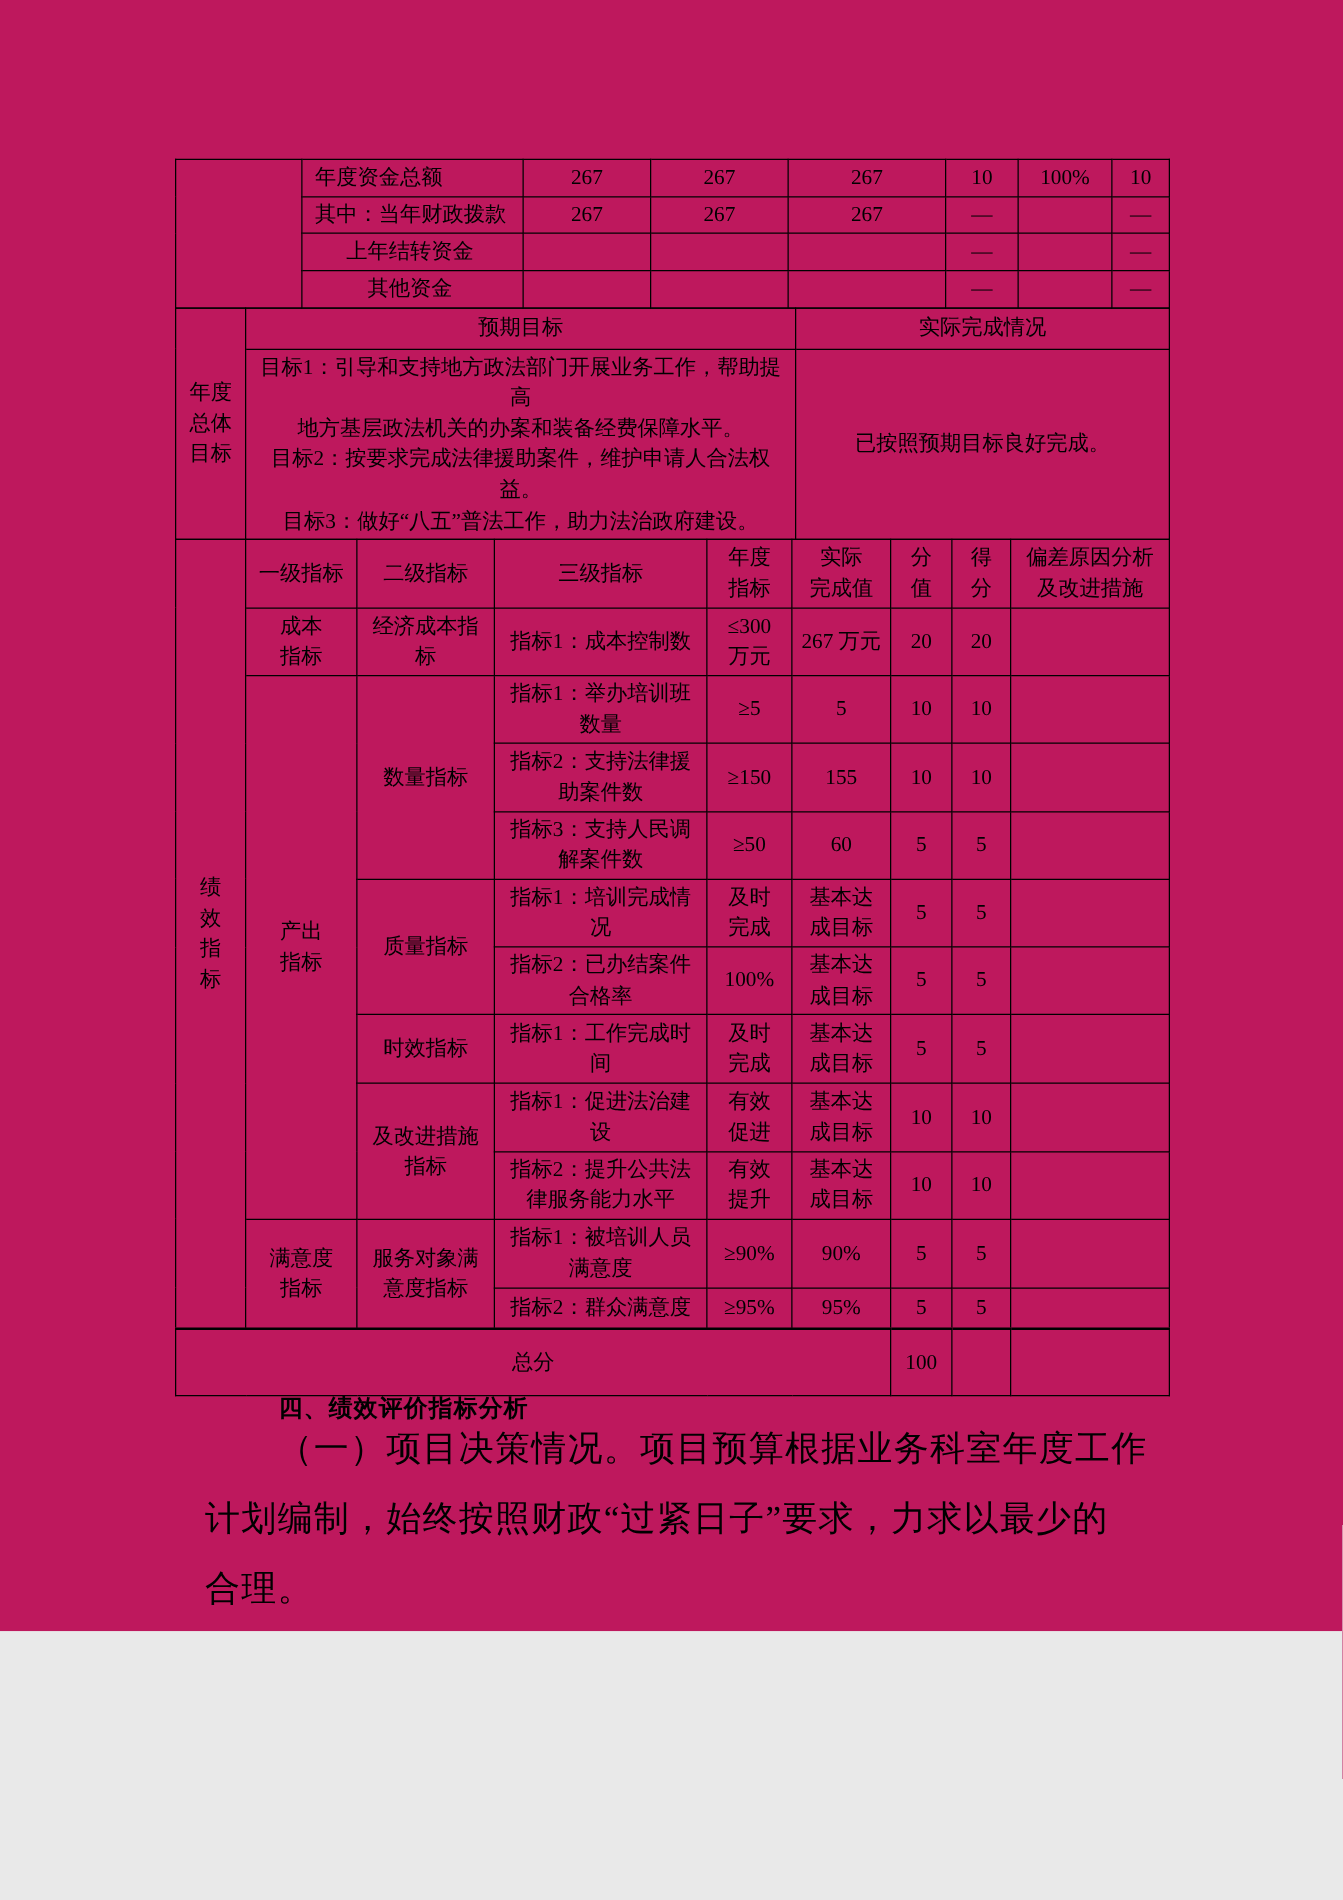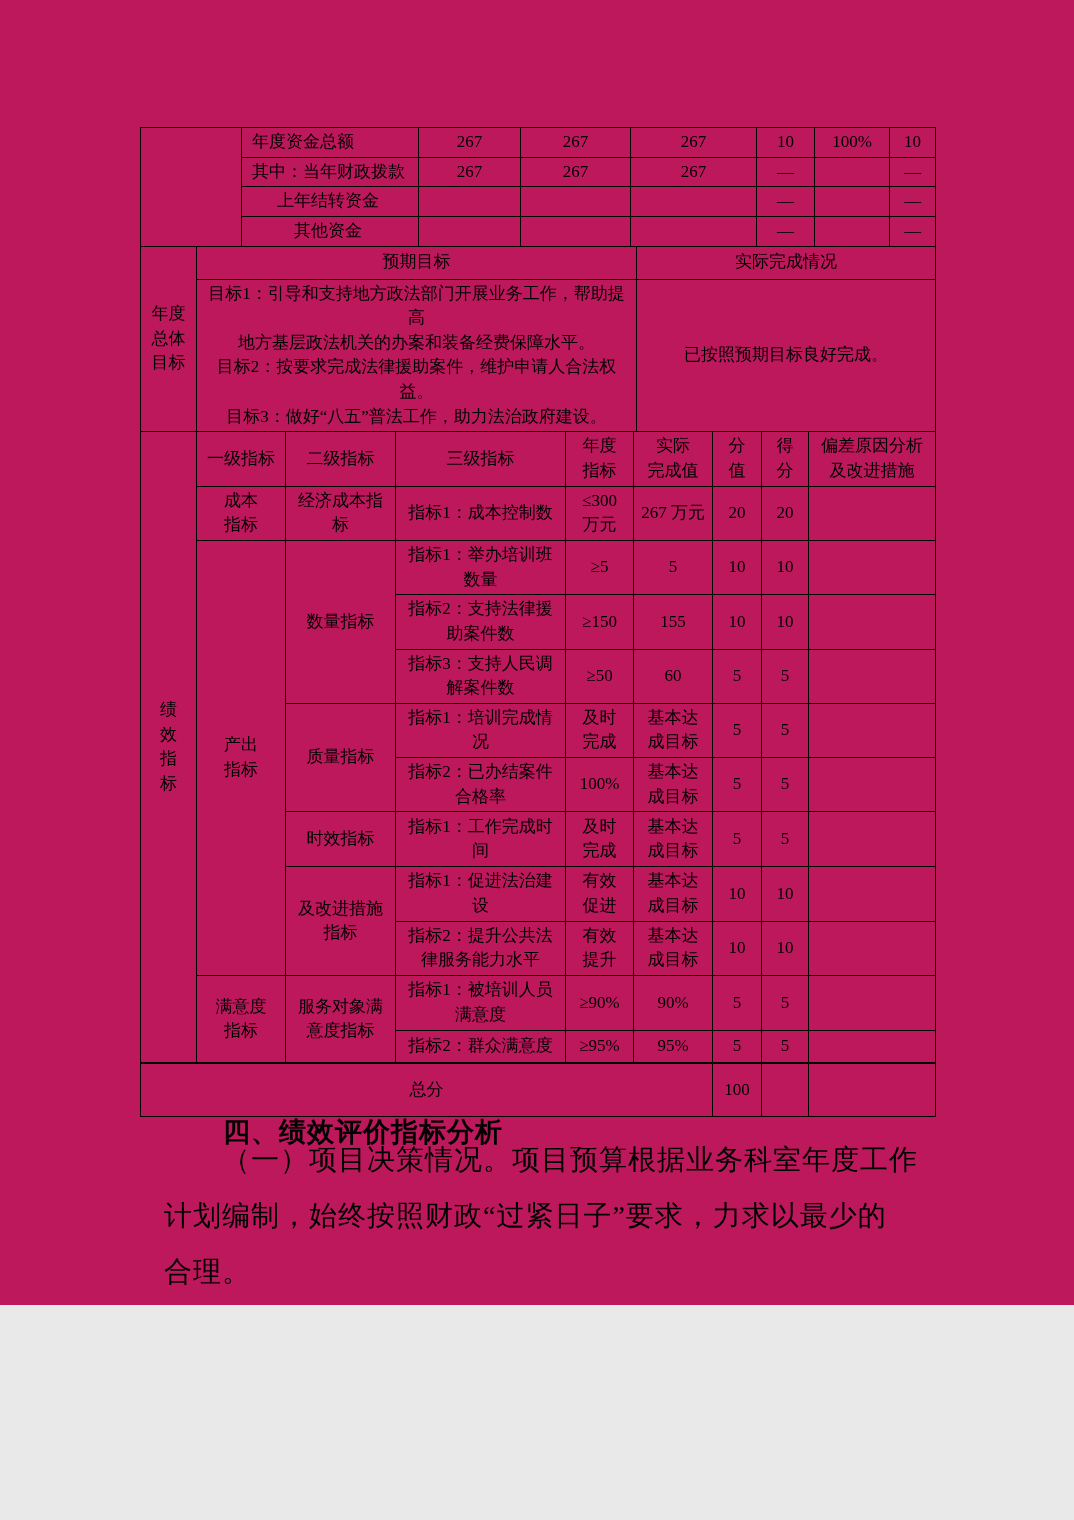--- a/index.html
+++ b/index.html
@@ -36,21 +36,21 @@
   .tbl .ar { text-align:center; padding-right:8px; }
   .goal-text { text-align:left; padding:4px 8px; font-size:16px; line-height:1.5; }
   .side-label { line-height:1.75; }
   .total-top td { border-top:2px solid #000; }
   .ind-l3 { text-align:left; padding-left:8px; }
 
   .analysis-heading {
     position:absolute; left:166px; top:1114px;
     font-family:"Liberation Sans","DejaVu Sans",sans-serif;
     font-weight:bold;
-    font-size:27px;
+    font-size:19px;
     padding-left:57px;
     letter-spacing:1px;
   }
   .analysis-paragraph {
     position:absolute; left:164px; top:1132px; width:780px;
     font-size:28px;
     letter-spacing:1px;
   }
   .analysis-paragraph .para-line {
     height:56px; line-height:56px;

